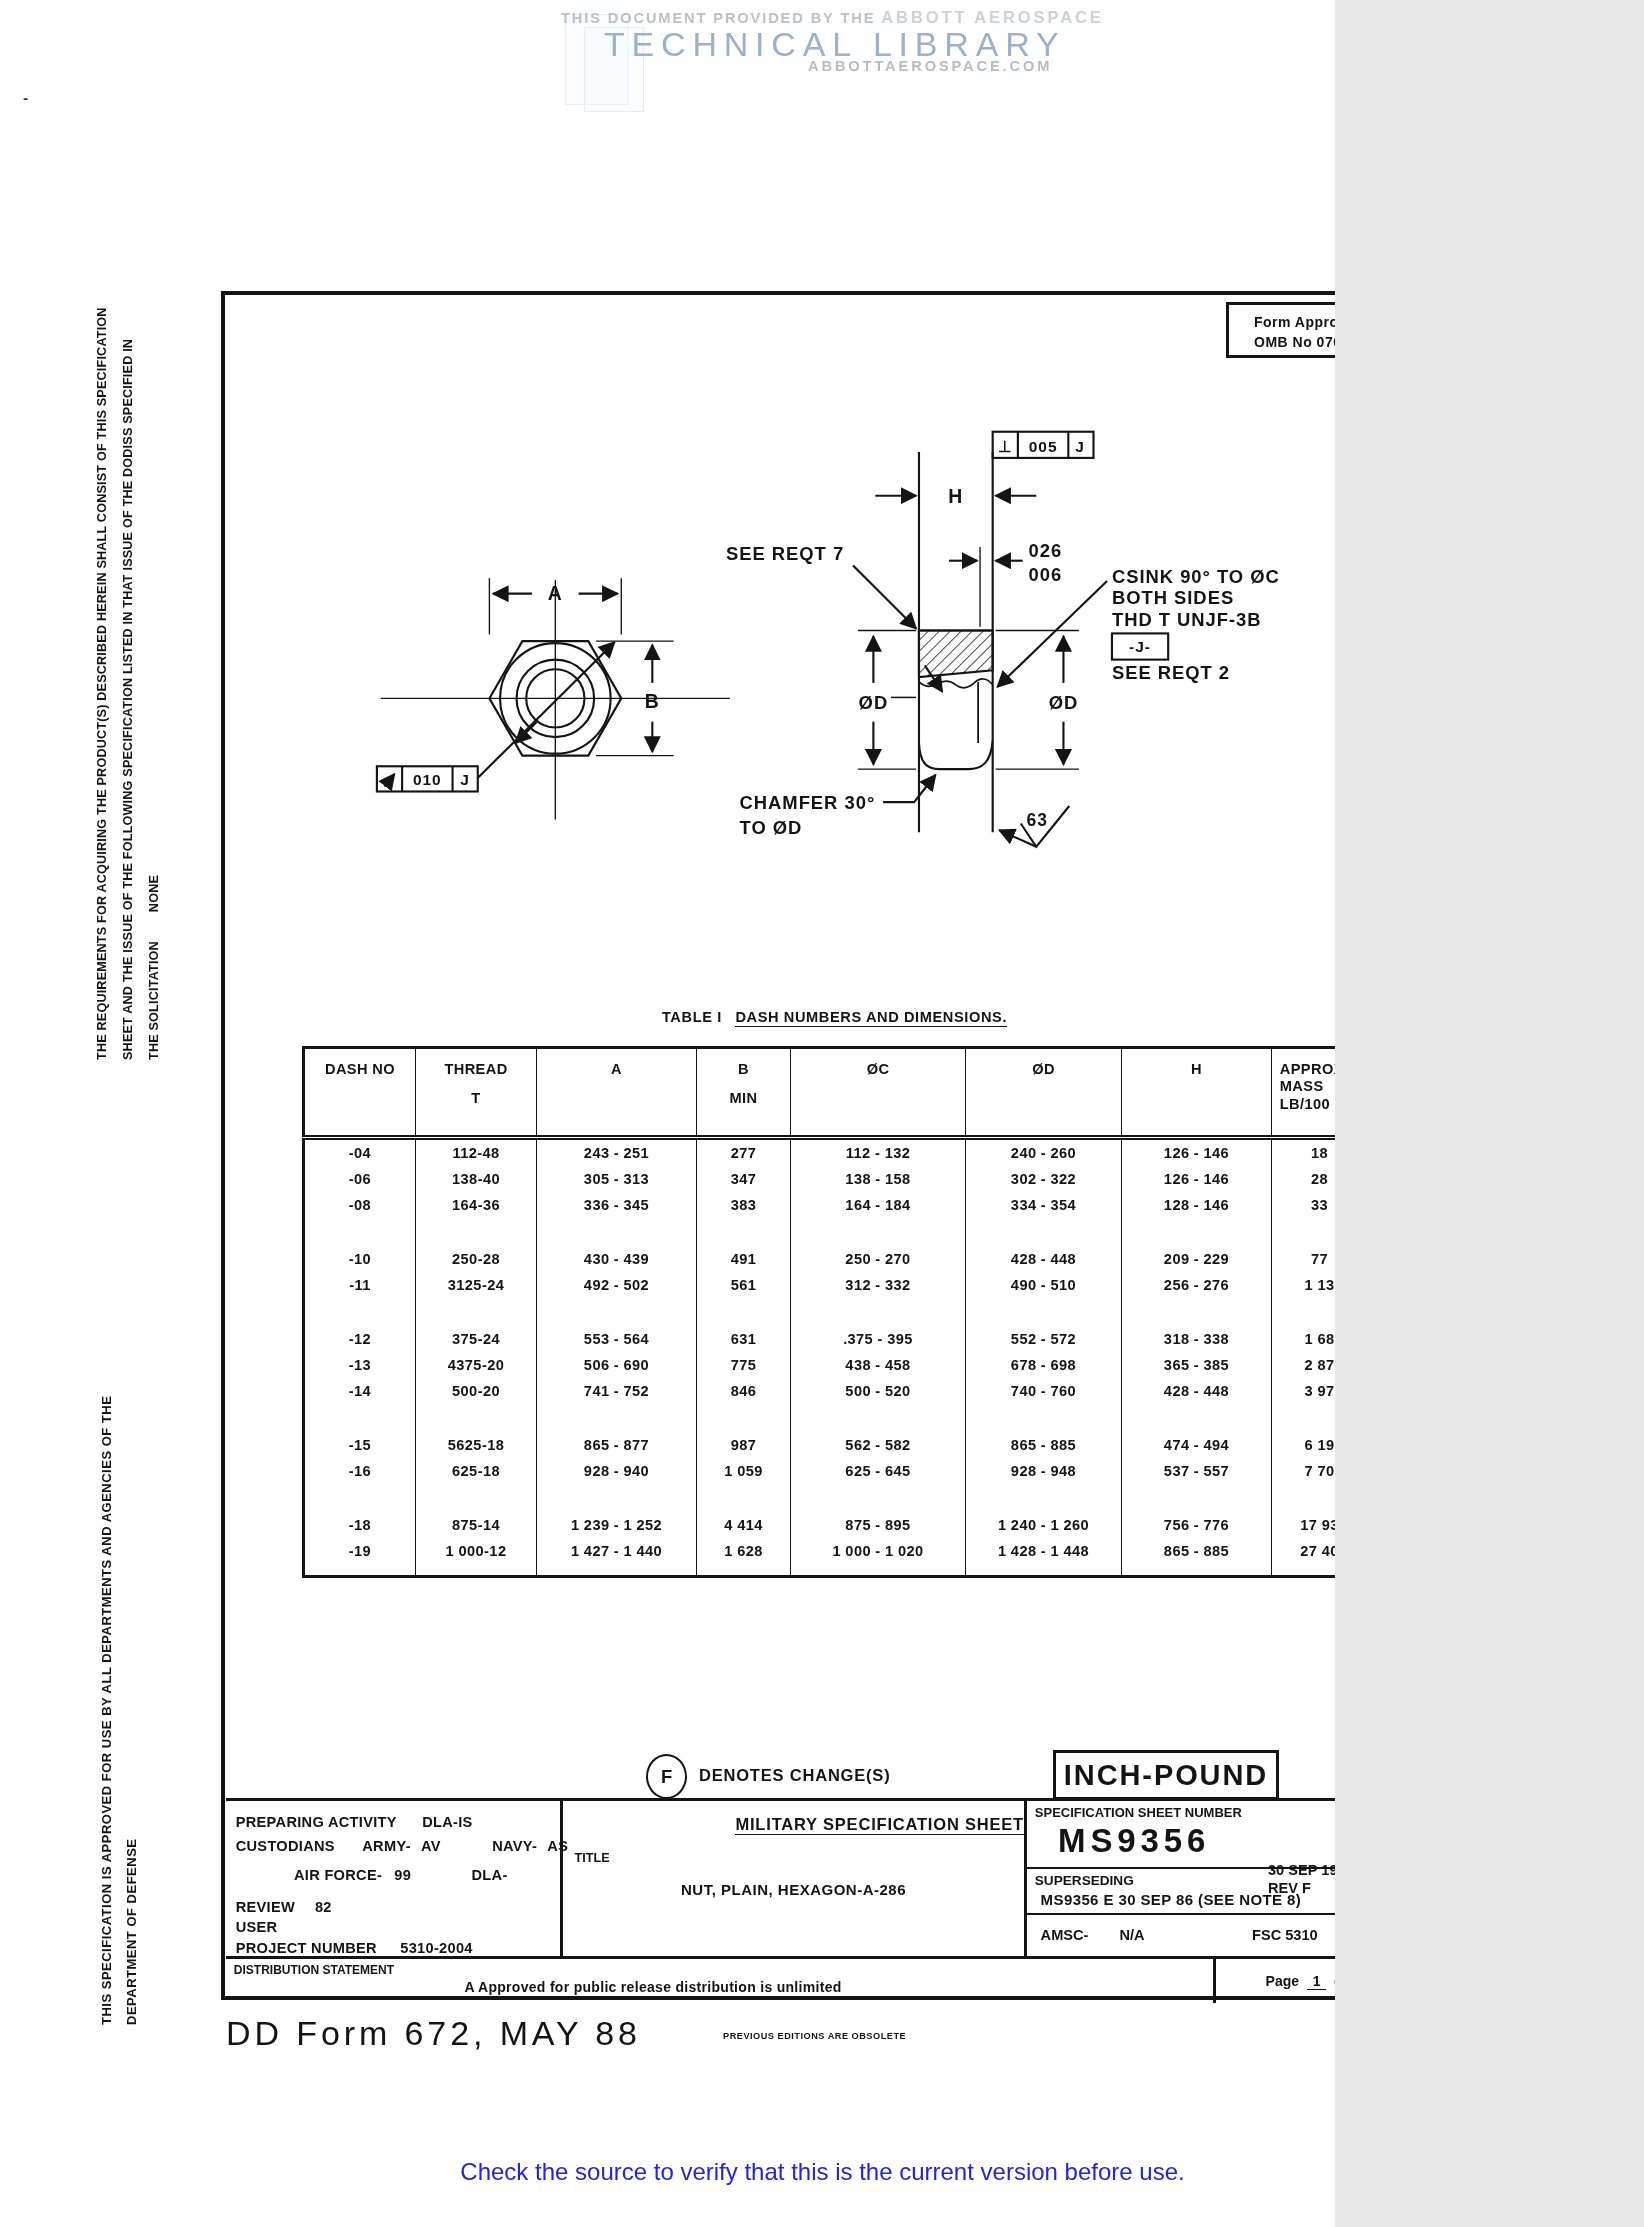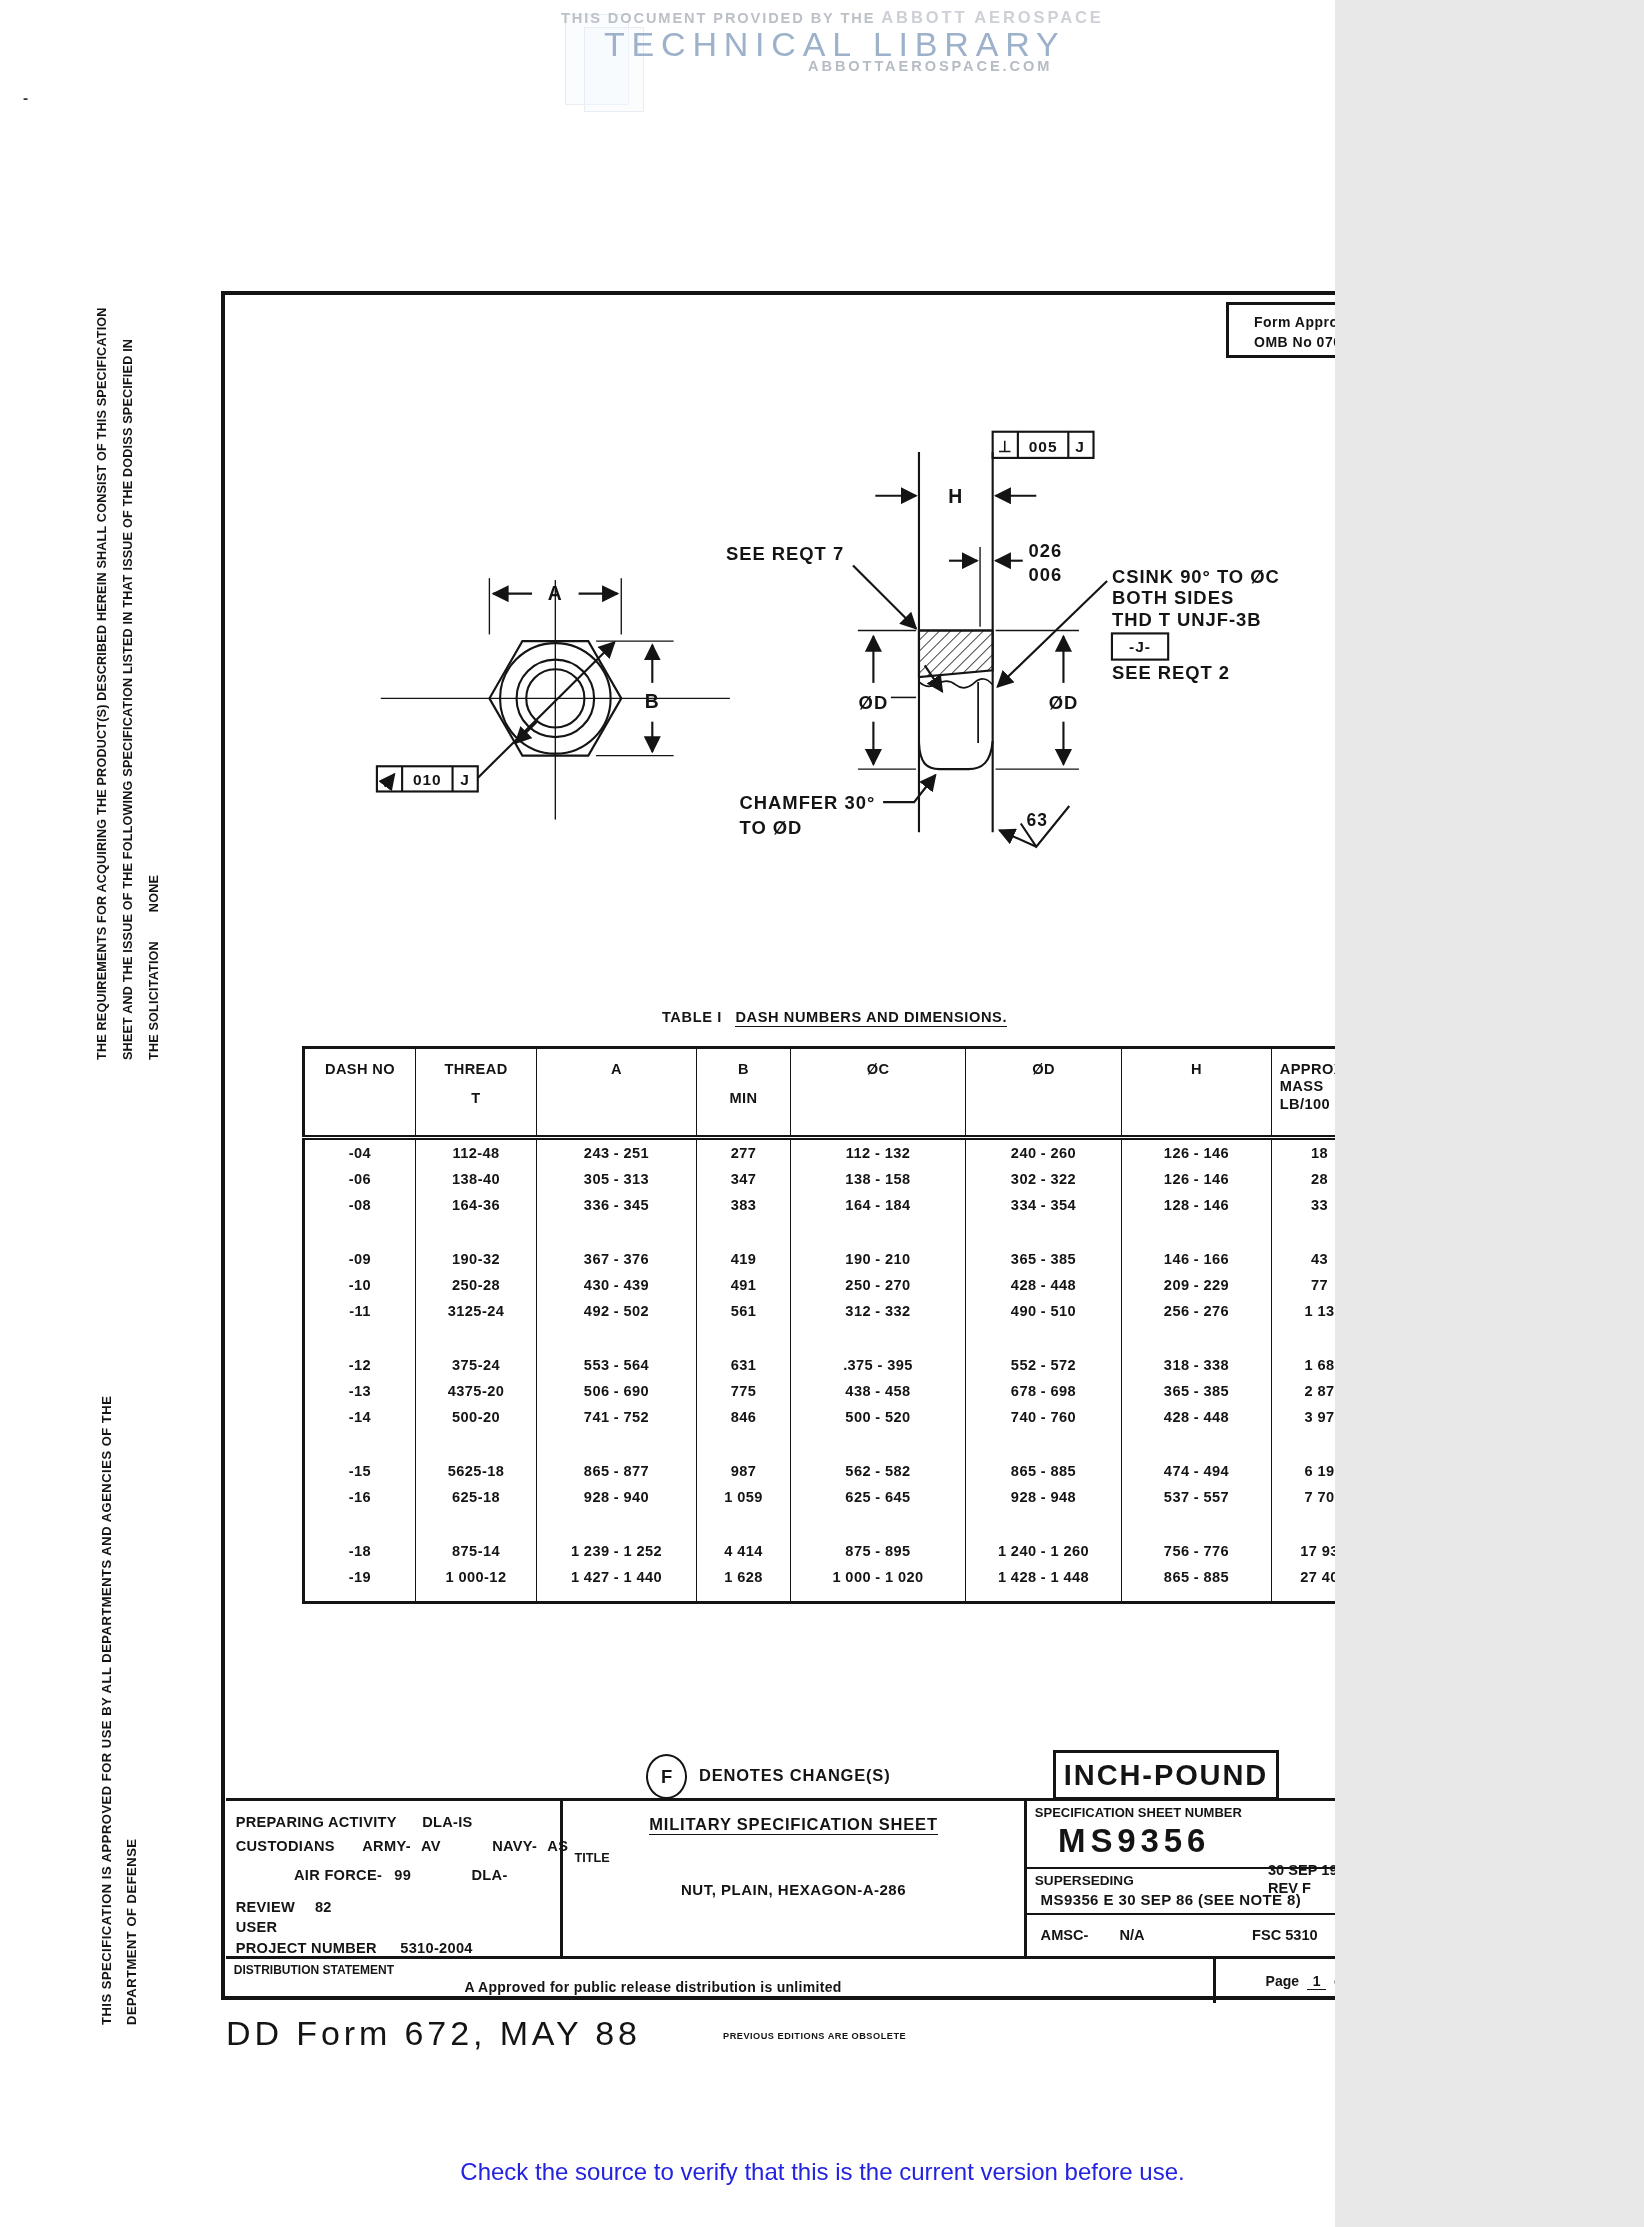--- a/index.html
+++ b/index.html
@@ -47,21 +47,21 @@
             font-size:18.4px;font-weight:700;display:flex;align-items:center;justify-content:center;box-sizing:border-box;}
   .denotes{position:absolute;left:699px;top:1766px;font-size:16.5px;font-weight:700;letter-spacing:0.8px;}
   .inch-pound{position:absolute;left:1053px;top:1742px;width:226px;height:50px;border:3.9px solid #141414;box-sizing:border-box;
               display:flex;align-items:center;justify-content:center;font-size:29px;font-weight:700;letter-spacing:1.9px;margin-top:8px;}
   
   .tb{position:absolute;left:226px;top:1798px;width:1197px;height:199px;border-top:3.9px solid #141414;box-sizing:border-box;}
   .tb .cell{position:absolute;box-sizing:border-box;}
   .tb-left{left:0;top:0;width:337px;height:155px;border-right:3.9px solid #141414;font-size:14.6px;font-weight:700;}
   .tb-left .ln{position:absolute;left:9.7px;white-space:nowrap;letter-spacing:0.3px;}
   .tb-mid{left:337px;top:0;width:464px;height:155px;border-right:3.9px solid #141414;}
-  .tb-mid .msheet{position:absolute;left:0;top:13.6px;width:100%;text-align:center;font-size:16.5px;font-weight:700;letter-spacing:0.8px;}
+  .tb-mid .msheet{position:absolute;left:0;top:13.6px;width:100%;text-align:right;font-size:16.5px;font-weight:700;letter-spacing:0.8px;}
   .tb-mid .msheet span{border-bottom:1.9px solid #141414;padding-bottom:1.9px;}
   .tb-mid .title-label{position:absolute;left:11.6px;top:50px;font-size:12.6px;font-weight:700;}
   .tb-mid .nut-title{position:absolute;left:0;top:80px;width:100%;text-align:center;font-size:15px;font-weight:700;letter-spacing:0.5px;}
   .tb-right{left:801px;top:0;width:397px;height:155px;}
   .tb-right .r1{position:absolute;left:0;top:0;width:100%;height:68px;border-bottom:2.9px solid #141414;box-sizing:border-box;}
   .tb-right .r2{position:absolute;left:0;top:68px;width:100%;height:46px;border-bottom:2.9px solid #141414;box-sizing:border-box;}
   .tb-right .r3{position:absolute;left:0;top:114px;width:100%;height:42px;box-sizing:border-box;}
   .spec-label{position:absolute;left:7.8px;top:3.9px;font-size:13px;font-weight:700;}
   .spec-number{position:absolute;left:31px;top:21.3px;font-size:33px;font-weight:700;letter-spacing:4.9px;}
   .spec-date{position:absolute;left:241px;top:23px;font-size:14.6px;font-weight:700;line-height:17.5px;margin-top:38px;}
@@ -300,30 +300,20 @@
           <td></td>
           <td></td>
           <td></td>
           <td></td>
           <td></td>
           <td></td>
           <td></td>
           <td></td>
         </tr>
         <tr>
-          <td>-09</td>
-          <td>190-32</td>
-          <td>367 -  376</td>
-          <td>419</td>
-          <td>190 -  210</td>
-          <td>365 -  385</td>
-          <td>146 -  166</td>
-          <td>43</td>
-        </tr>
-        <tr>
           <td>-10</td>
           <td>250-28</td>
           <td>430 -  439</td>
           <td>491</td>
           <td>250 -  270</td>
           <td>428 -  448</td>
           <td>209 -  229</td>
           <td>77</td>
         </tr>
         <tr>

